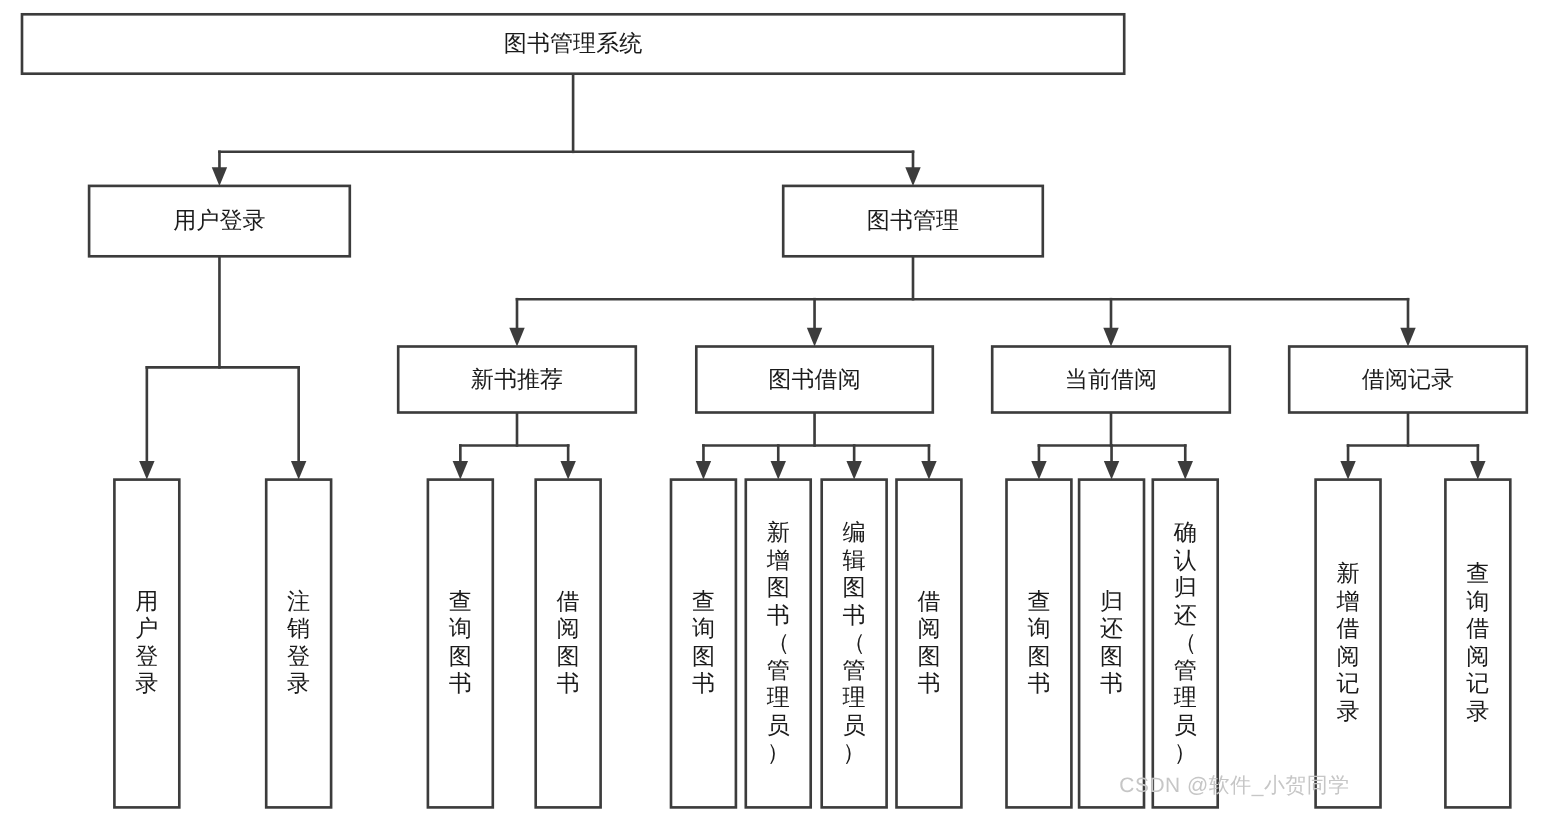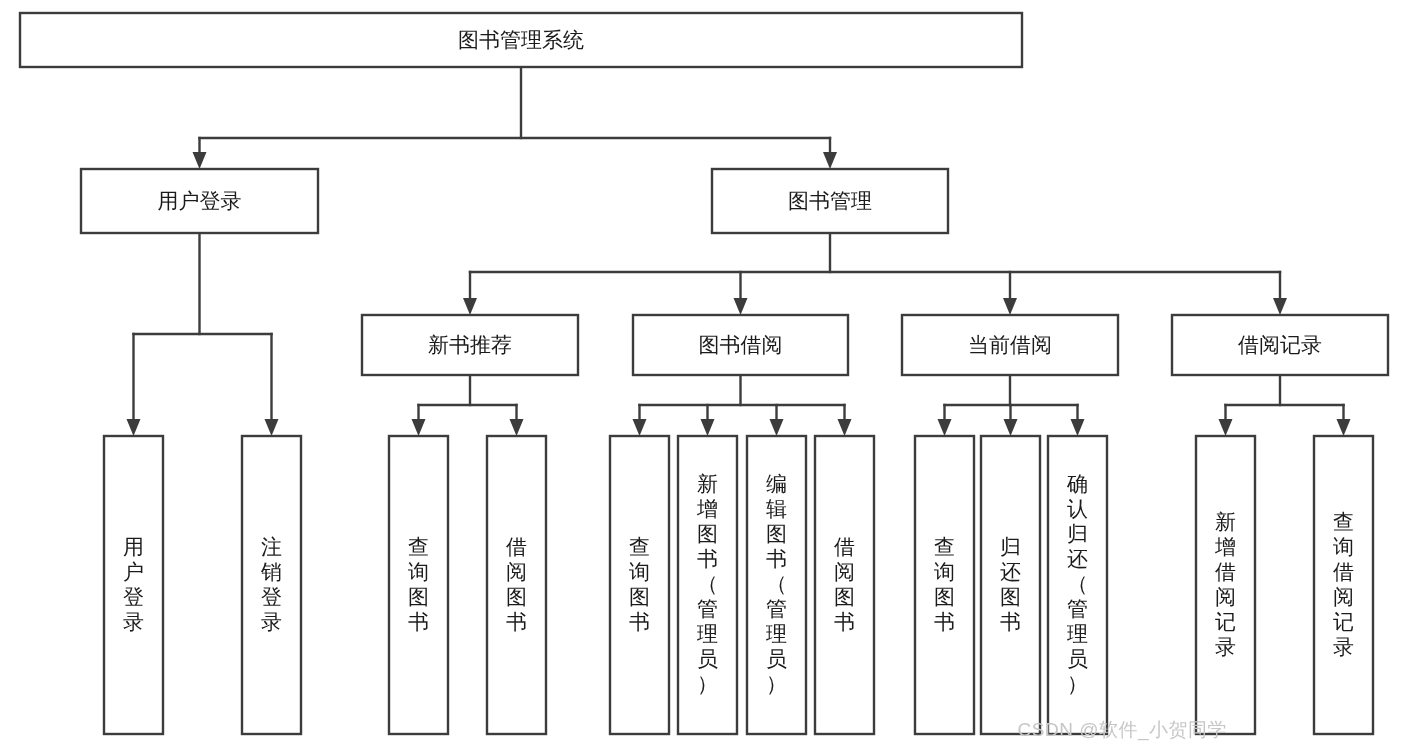--- a/index.html
+++ b/index.html
@@ -50,21 +50,21 @@
   }
   .leaf-label {
     fill: #1b1b1b;
     font-family: "Liberation Sans", "DejaVu Sans", sans-serif;
     font-size: 21px;
     text-anchor: middle;
   }
   .watermark-text {
     position: absolute;
     right: 10px;
-    bottom: 4px;
+    bottom: 20px;
     color: #c6c6c6;
     font-size: 19px;
     font-family: "Liberation Sans", "DejaVu Sans", sans-serif;
     white-space: nowrap;
     letter-spacing: 0.5px;
   }
 </style>
 </head>
 <body>
 

